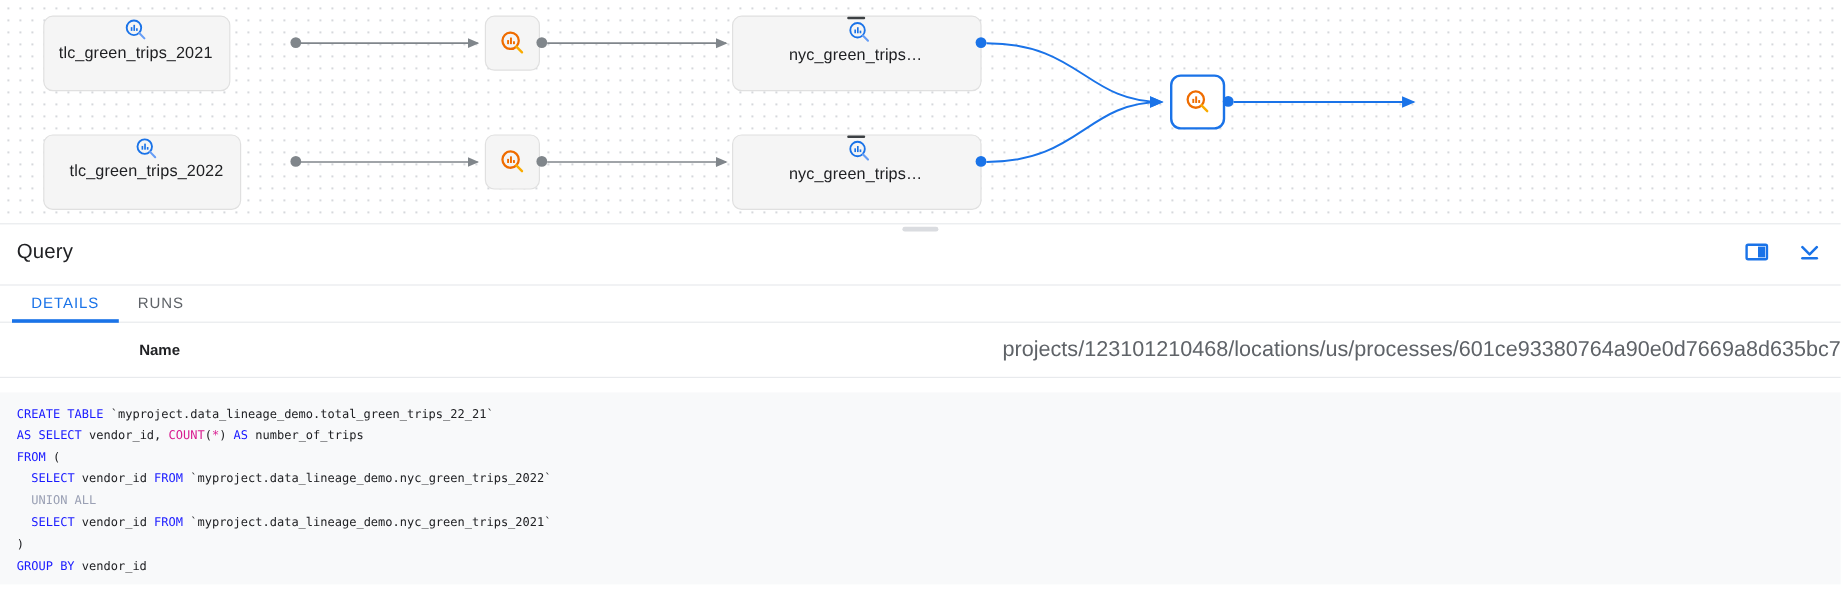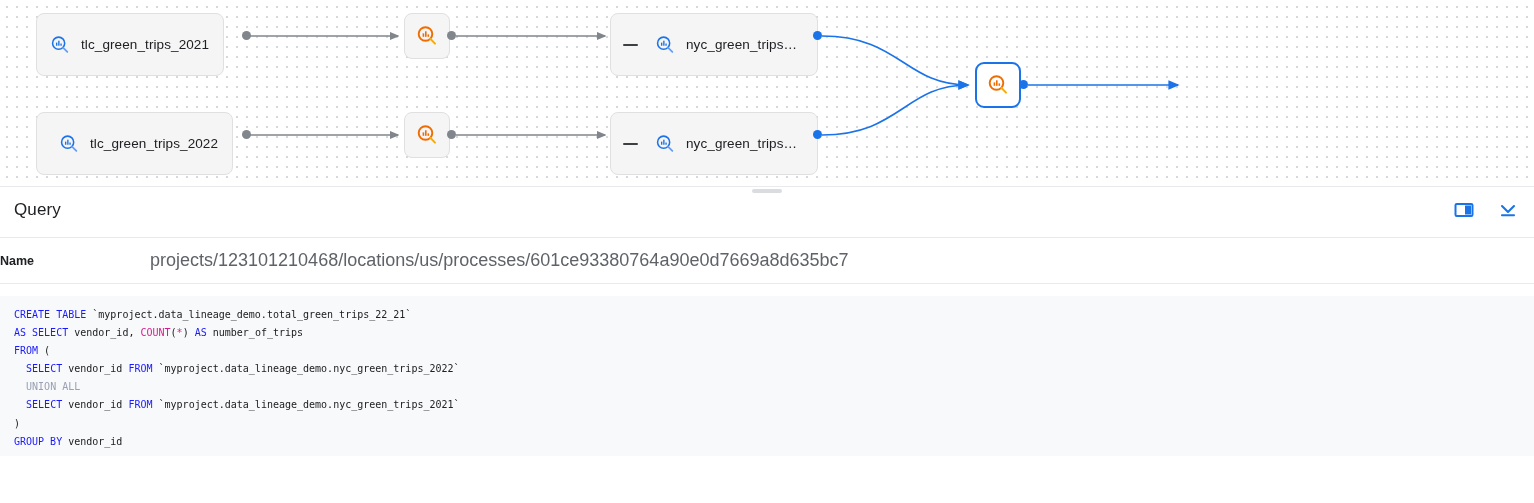--- a/index.html
+++ b/index.html
@@ -26,22 +26,22 @@
 
   .node {
     position: absolute;
     display: flex;
     align-items: center;
     background: #f5f5f5;
     border: 1px solid #e0e0e0;
     border-radius: 8px;
     height: 63px;
     padding: 0 14px 0 12px;
-    gap: 10px;
     white-space: nowrap;
+    flex-direction: column;
   }
   .node .node-label {
     font-size: 13.5px;
     color: #202124;
     letter-spacing: .1px;
   }
   .node .collapse-dash {
     display: inline-block;
     width: 15px; height: 2px;
     background: #3c4043;
@@ -138,21 +138,21 @@
     content: "";
     position: absolute;
     left: 0; right: 0; bottom: -1px;
     height: 3px;
     background: #1a73e8;
   }
 
   
   #details-table { width: 100%; border-collapse: collapse; }
   #details-table tr { border-bottom: 1px solid #e8eaed; }
-  #details-table td { padding: 12px 0; vertical-align: middle; height: 32px; }
+  #details-table td { padding: 12px 0; vertical-align: middle; height: 32px; text-align: right; }
   td.det-key {
     width: 150px;
     padding-left: 4px;
     font-size: 12.5px;
     font-weight: bold;
     color: #202124;
   }
   td.det-val {
     font-size: 18px;
     color: #5f6368;
@@ -327,20 +327,28 @@
       </span>
       <span class="hdr-icon">
         <svg width="20" height="20" viewBox="0 0 20 20">
           <path d="M4 6 L10 12 L16 6" fill="none" stroke="#1a73e8" stroke-width="2.1" stroke-linecap="round" stroke-linejoin="round"></path>
           <line x1="4" y1="15.2" x2="16" y2="15.2" stroke="#1a73e8" stroke-width="2.1" stroke-linecap="round"></line>
         </svg>
       </span>
     </div>
   </div>
 
+  <div id="tabs-row">
+    <div class="tab active">
+      <span>DETAILS</span>
+    </div>
+    <div class="tab">
+      <span>RUNS</span>
+    </div>
+  </div>
 
   <table id="details-table">
     <tbody>
       <tr>
         <td class="det-key">Name</td>
         <td class="det-val">projects/123101210468/locations/us/processes/601ce93380764a90e0d7669a8d635bc7</td>
       </tr>
     </tbody>
   </table>
 

